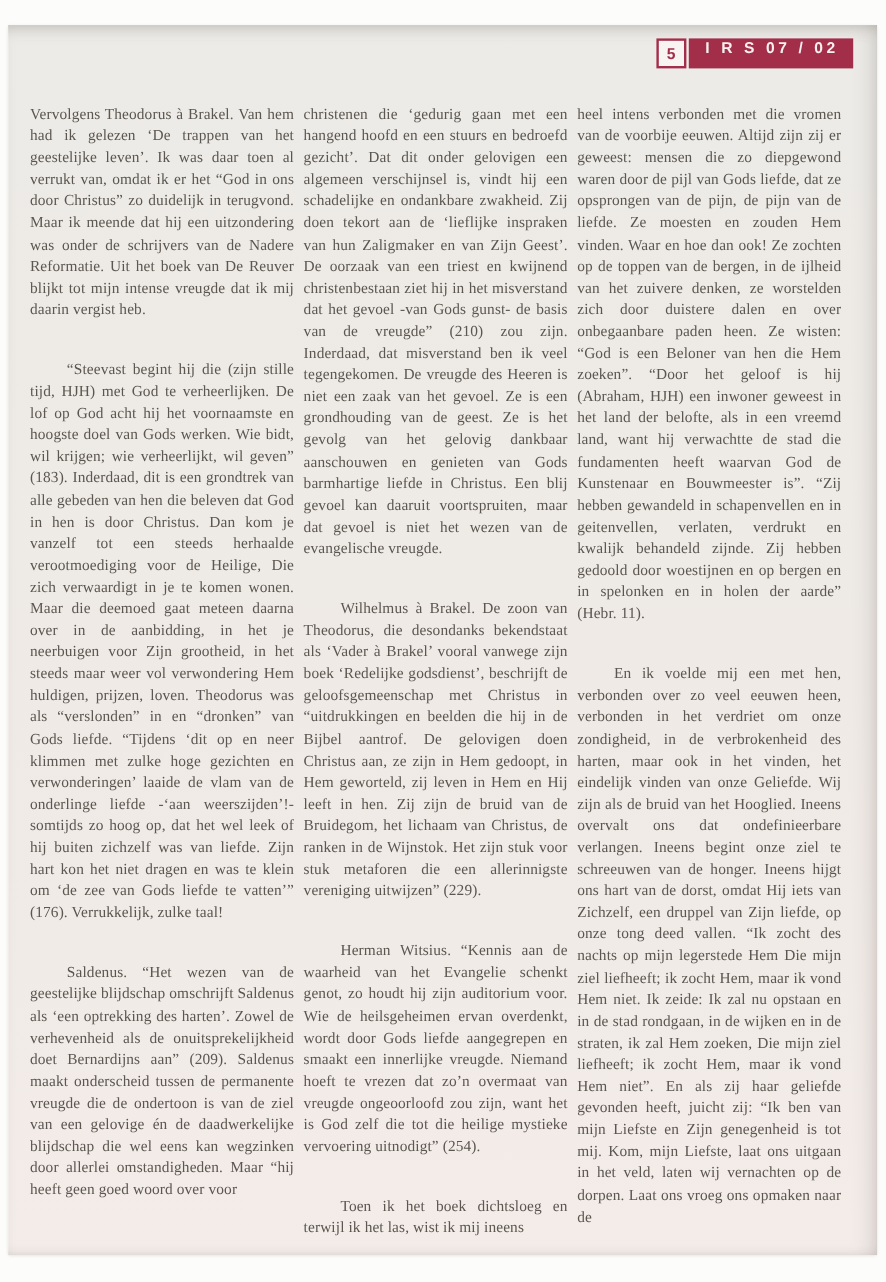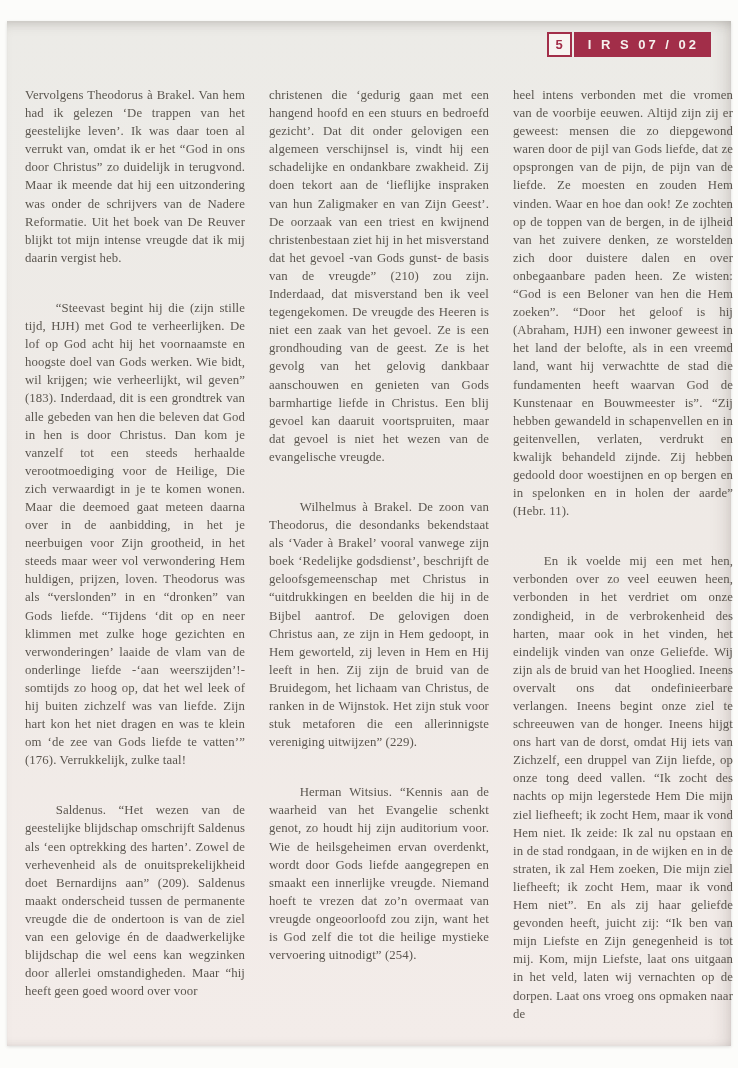--- a/index.html
+++ b/index.html
@@ -45,31 +45,31 @@
     box-sizing: border-box;
   }
   .issue-box {
     background: #a22e49;
     color: #f6f1ee;
     font-family: "Liberation Sans", sans-serif;
     font-weight: bold;
     font-size: 13px;
     letter-spacing: 3px;
     display: flex;
-    align-items: center;
+    align-items: flex-start;
     padding: 0 12px 0 14px;
     margin-left: 2px;
     white-space: nowrap;
   }
   .columns {
     position: absolute;
     left: 18px;
     top: 65px;
     display: flex;
-    gap: 24px;
+    gap: 8px;
     height: 950px;
     overflow: hidden;
   }
   .col {
     width: 220px;
   }
   .col p {
     margin: 0;
     font-size: 12.8px;
     line-height: 18.1px;
@@ -101,20 +101,21 @@
     <div class="col">
       <p>Vervolgens Theodorus à Brakel. Van hem had ik gelezen ‘De trappen van het geestelijke leven’. Ik was daar toen al verrukt van, omdat ik er het “God in ons door Christus” zo duidelijk in terugvond. Maar ik meende dat hij een uitzondering was onder de schrijvers van de Nadere Reformatie. Uit het boek van De Reuver blijkt tot mijn intense vreugde dat ik mij daarin vergist heb.</p>
       <p class="indent">“Steevast begint hij die (zijn stille tijd, HJH) met God te verheerlijken. De lof op God acht hij het voornaamste en hoogste doel van Gods werken. Wie bidt, wil krijgen; wie verheerlijkt, wil geven” (183). Inderdaad, dit is een grondtrek van alle gebeden van hen die beleven dat God in hen is door Christus. Dan kom je vanzelf tot een steeds herhaalde verootmoediging voor de Heilige, Die zich verwaardigt in je te komen wonen. Maar die deemoed gaat meteen daarna over in de aanbidding, in het je neerbuigen voor Zijn grootheid, in het steeds maar weer vol verwondering Hem huldigen, prijzen, loven. Theodorus was als “verslonden” in en “dronken” van Gods liefde. “Tijdens ‘dit op en neer klimmen met zulke hoge gezichten en verwonderingen’ laaide de vlam van de onderlinge liefde -‘aan weerszijden’!- somtijds zo hoog op, dat het wel leek of hij buiten zichzelf was van liefde. Zijn hart kon het niet dragen en was te klein om ‘de zee van Gods liefde te vatten’” (176). Verrukkelijk, zulke taal!</p>
       <p class="indent">Saldenus. “Het wezen van de geestelijke blijdschap omschrijft Saldenus als ‘een optrekking des harten’. Zowel de verhevenheid als de onuitsprekelijkheid doet Bernardijns aan” (209). Saldenus maakt onderscheid tussen de permanente vreugde die de ondertoon is van de ziel van een gelovige én de daadwerkelijke blijdschap die wel eens kan wegzinken door allerlei omstandigheden. Maar “hij heeft geen goed woord over voor</p>
     </div>
 
     <div class="col">
       <p>christenen die ‘gedurig gaan met een hangend hoofd en een stuurs en bedroefd gezicht’. Dat dit onder gelovigen een algemeen verschijnsel is, vindt hij een schadelijke en ondankbare zwakheid. Zij doen tekort aan de ‘lieflijke inspraken van hun Zaligmaker en van Zijn Geest’. De oorzaak van een triest en kwijnend christenbestaan ziet hij in het misverstand dat het gevoel -van Gods gunst- de basis van de vreugde” (210) zou zijn. Inderdaad, dat misverstand ben ik veel tegengekomen. De vreugde des Heeren is niet een zaak van het gevoel. Ze is een grondhouding van de geest. Ze is het gevolg van het gelovig dankbaar aanschouwen en genieten van Gods barmhartige liefde in Christus. Een blij gevoel kan daaruit voortspruiten, maar dat gevoel is niet het wezen van de evangelische vreugde.</p>
       <p class="indent">Wilhelmus à Brakel. De zoon van Theodorus, die desondanks bekendstaat als ‘Vader à Brakel’ vooral vanwege zijn boek ‘Redelijke godsdienst’, beschrijft de geloofsgemeenschap met Christus in “uitdrukkingen en beelden die hij in de Bijbel aantrof. De gelovigen doen Christus aan, ze zijn in Hem gedoopt, in Hem geworteld, zij leven in Hem en Hij leeft in hen. Zij zijn de bruid van de Bruidegom, het lichaam van Christus, de ranken in de Wijnstok. Het zijn stuk voor stuk metaforen die een allerinnigste vereniging uitwijzen” (229).</p>
       <p class="indent">Herman Witsius. “Kennis aan de waarheid van het Evangelie schenkt genot, zo houdt hij zijn auditorium voor. Wie de heilsgeheimen ervan overdenkt, wordt door Gods liefde aangegrepen en smaakt een innerlijke vreugde. Niemand hoeft te vrezen dat zo’n overmaat van vreugde ongeoorloofd zou zijn, want het is God zelf die tot die heilige mystieke vervoering uitnodigt” (254).</p>
+      <p class="indent">Toen ik het boek dichtsloeg en terwijl ik het las, wist ik mij ineens</p>
     </div>
 
     <div class="col">
       <p>heel intens verbonden met die vromen van de voorbije eeuwen. Altijd zijn zij er geweest: mensen die zo diepgewond waren door de pijl van Gods liefde, dat ze opsprongen van de pijn, de pijn van de liefde. Ze moesten en zouden Hem vinden. Waar en hoe dan ook! Ze zochten op de toppen van de bergen, in de ijlheid van het zuivere denken, ze worstelden zich door duistere dalen en over onbegaanbare paden heen. Ze wisten: “God is een Beloner van hen die Hem zoeken”. “Door het geloof is hij (Abraham, HJH) een inwoner geweest in het land der belofte, als in een vreemd land, want hij verwachtte de stad die fundamenten heeft waarvan God de Kunstenaar en Bouwmeester is”. “Zij hebben gewandeld in schapenvellen en in geitenvellen, verlaten, verdrukt en kwalijk behandeld zijnde. Zij hebben gedoold door woestijnen en op bergen en in spelonken en in holen der aarde” (Hebr. 11).</p>
       <p class="indent">En ik voelde mij een met hen, verbonden over zo veel eeuwen heen, verbonden in het verdriet om onze zondigheid, in de verbrokenheid des harten, maar ook in het vinden, het eindelijk vinden van onze Geliefde. Wij zijn als de bruid van het Hooglied. Ineens overvalt ons dat ondefinieerbare verlangen. Ineens begint onze ziel te schreeuwen van de honger. Ineens hijgt ons hart van de dorst, omdat Hij iets van Zichzelf, een druppel van Zijn liefde, op onze tong deed vallen. “Ik zocht des nachts op mijn legerstede Hem Die mijn ziel liefheeft; ik zocht Hem, maar ik vond Hem niet. Ik zeide: Ik zal nu opstaan en in de stad rondgaan, in de wijken en in de straten, ik zal Hem zoeken, Die mijn ziel liefheeft; ik zocht Hem, maar ik vond Hem niet”. En als zij haar geliefde gevonden heeft, juicht zij: “Ik ben van mijn Liefste en Zijn genegenheid is tot mij. Kom, mijn Liefste, laat ons uitgaan in het veld, laten wij vernachten op de dorpen. Laat ons vroeg ons opmaken naar de</p>
     </div>
 
   </div>
 </div>
 

